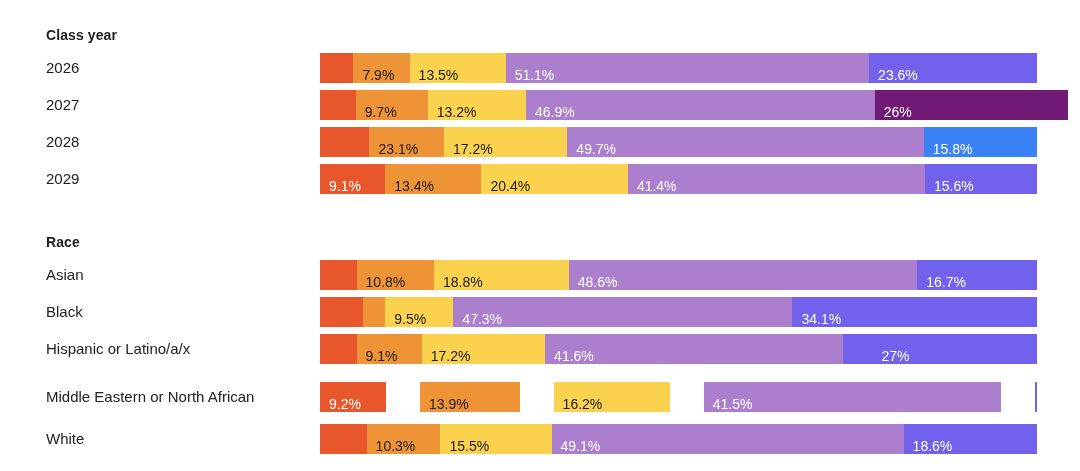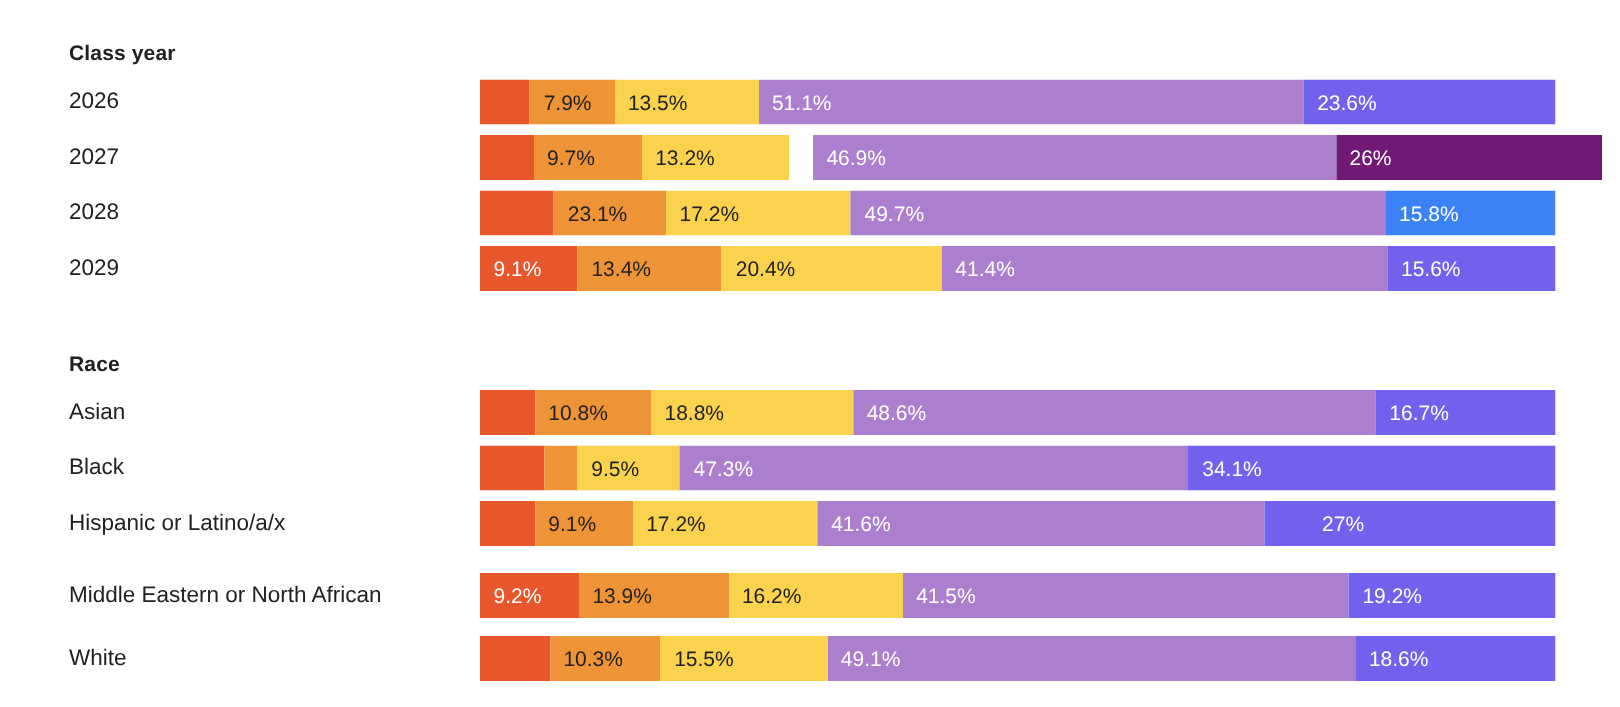--- a/index.html
+++ b/index.html
@@ -45,21 +45,21 @@
     top:0;
     width:717px;
     height:30px;
     display:flex;
     flex-direction:row;
     overflow:hidden;
   }
   .seg{
     height:30px;
     display:flex;
-    align-items:center;
+    align-items:flex-end;
     box-sizing:border-box;
     padding-left:9px;
     font-size:14px;
     white-space:nowrap;
     overflow:hidden;
   }
   .seg-label{
     pointer-events:none;
   }
   .dark-text{color:#202124;}
@@ -95,21 +95,21 @@
       <div class="bar" style="width: 748px; height: 30px;">
         <div class="seg" style="flex: 0 0 4.77137%; background: rgb(232, 86, 43); height: 30px;">
           <span class="seg-label light-text"></span>
         </div>
         <div class="seg" style="flex: 0 0 9.64215%; background: rgb(239, 148, 54); height: 30px;">
           <span class="seg-label dark-text">9.7%</span>
         </div>
         <div class="seg" style="flex: 0 0 13.1213%; background: rgb(250, 210, 78); height: 30px;">
           <span class="seg-label dark-text">13.2%</span>
         </div>
-        <div class="seg" style="flex: 0 0 46.6203%; background: rgb(171, 127, 206); height: 30px; margin-left: 16px;">
+        <div class="seg" style="flex: 0 0 46.6203%; background: rgb(171, 127, 206); height: 30px;">
           <span class="seg-label light-text">46.9%</span>
         </div>
         <div class="seg" style="flex: 0 0 25.8449%; background: #701a75; height: 30px;">
           <span class="seg-label light-text">26%</span>
         </div>
       </div>
     </div>
     <div class="row" style="top: 127px; width: 1037px;">
       <div class="row-label">2028</div>
       <div class="bar" style="width: 717px; height: 30px;">
@@ -206,21 +206,21 @@
         <div class="seg" style="flex: 0 0 41.6%; background: rgb(171, 127, 206); height: 30px;">
           <span class="seg-label light-text">41.6%</span>
         </div>
         <div class="seg" style="flex: 0 0 27%; background: rgb(113, 97, 236); height: 30px; padding-left: 38px;">
           <span class="seg-label light-text">27%</span>
         </div>
       </div>
     </div>
     <div class="row" style="top: 371px; width: 1037px; margin-top: 11px;">
       <div class="row-label">Middle Eastern or North African</div>
-      <div class="bar" style="width: 717px; height: 40px;">
+      <div class="bar" style="width: 717px; height: 40px; gap: 34px;">
         <div class="seg" style="flex: 0 0 9.2%; background: rgb(232, 86, 43); height: 30px;">
           <span class="seg-label light-text">9.2%</span>
         </div>
         <div class="seg" style="flex: 0 0 13.9%; background: rgb(239, 148, 54); height: 30px;">
           <span class="seg-label dark-text">13.9%</span>
         </div>
         <div class="seg" style="flex: 0 0 16.2%; background: rgb(250, 210, 78); height: 30px;">
           <span class="seg-label dark-text">16.2%</span>
         </div>
         <div class="seg" style="flex: 0 0 41.5%; background: rgb(171, 127, 206); height: 30px;">

